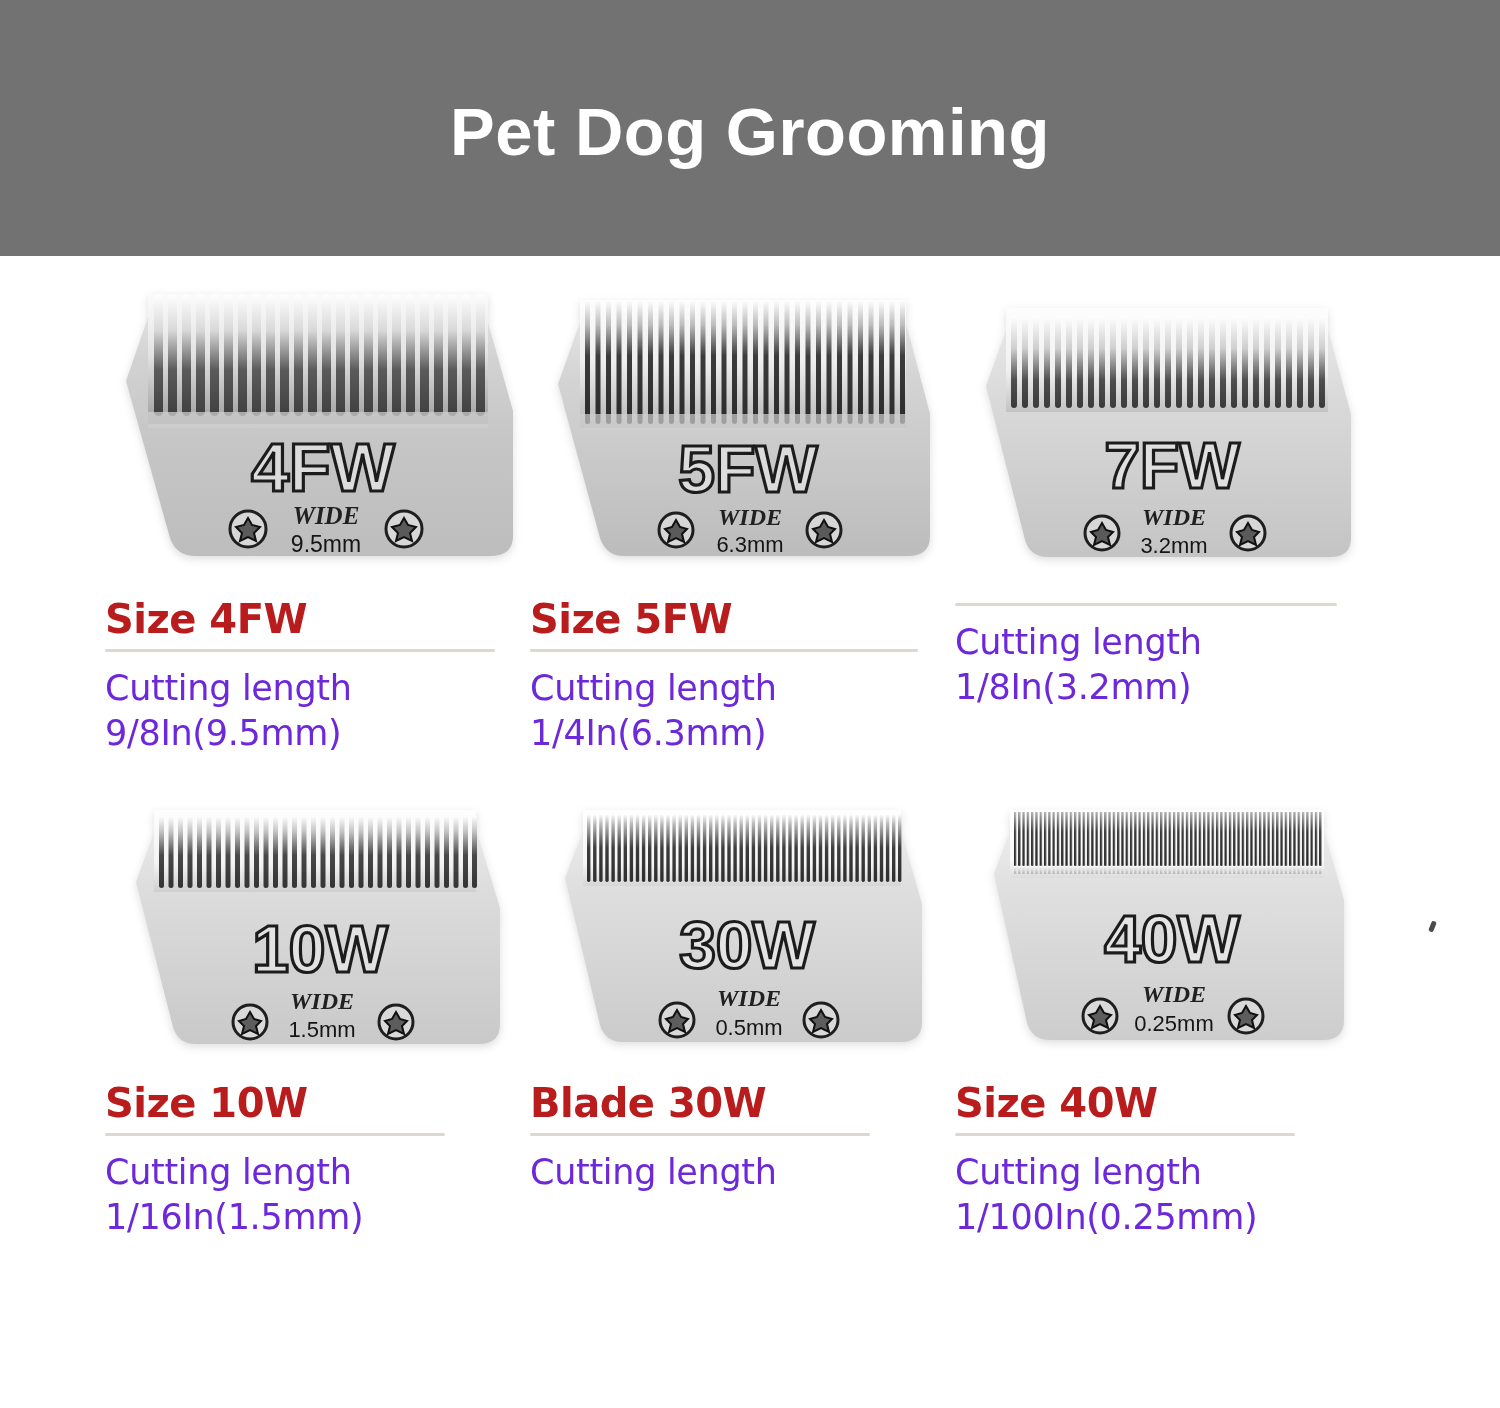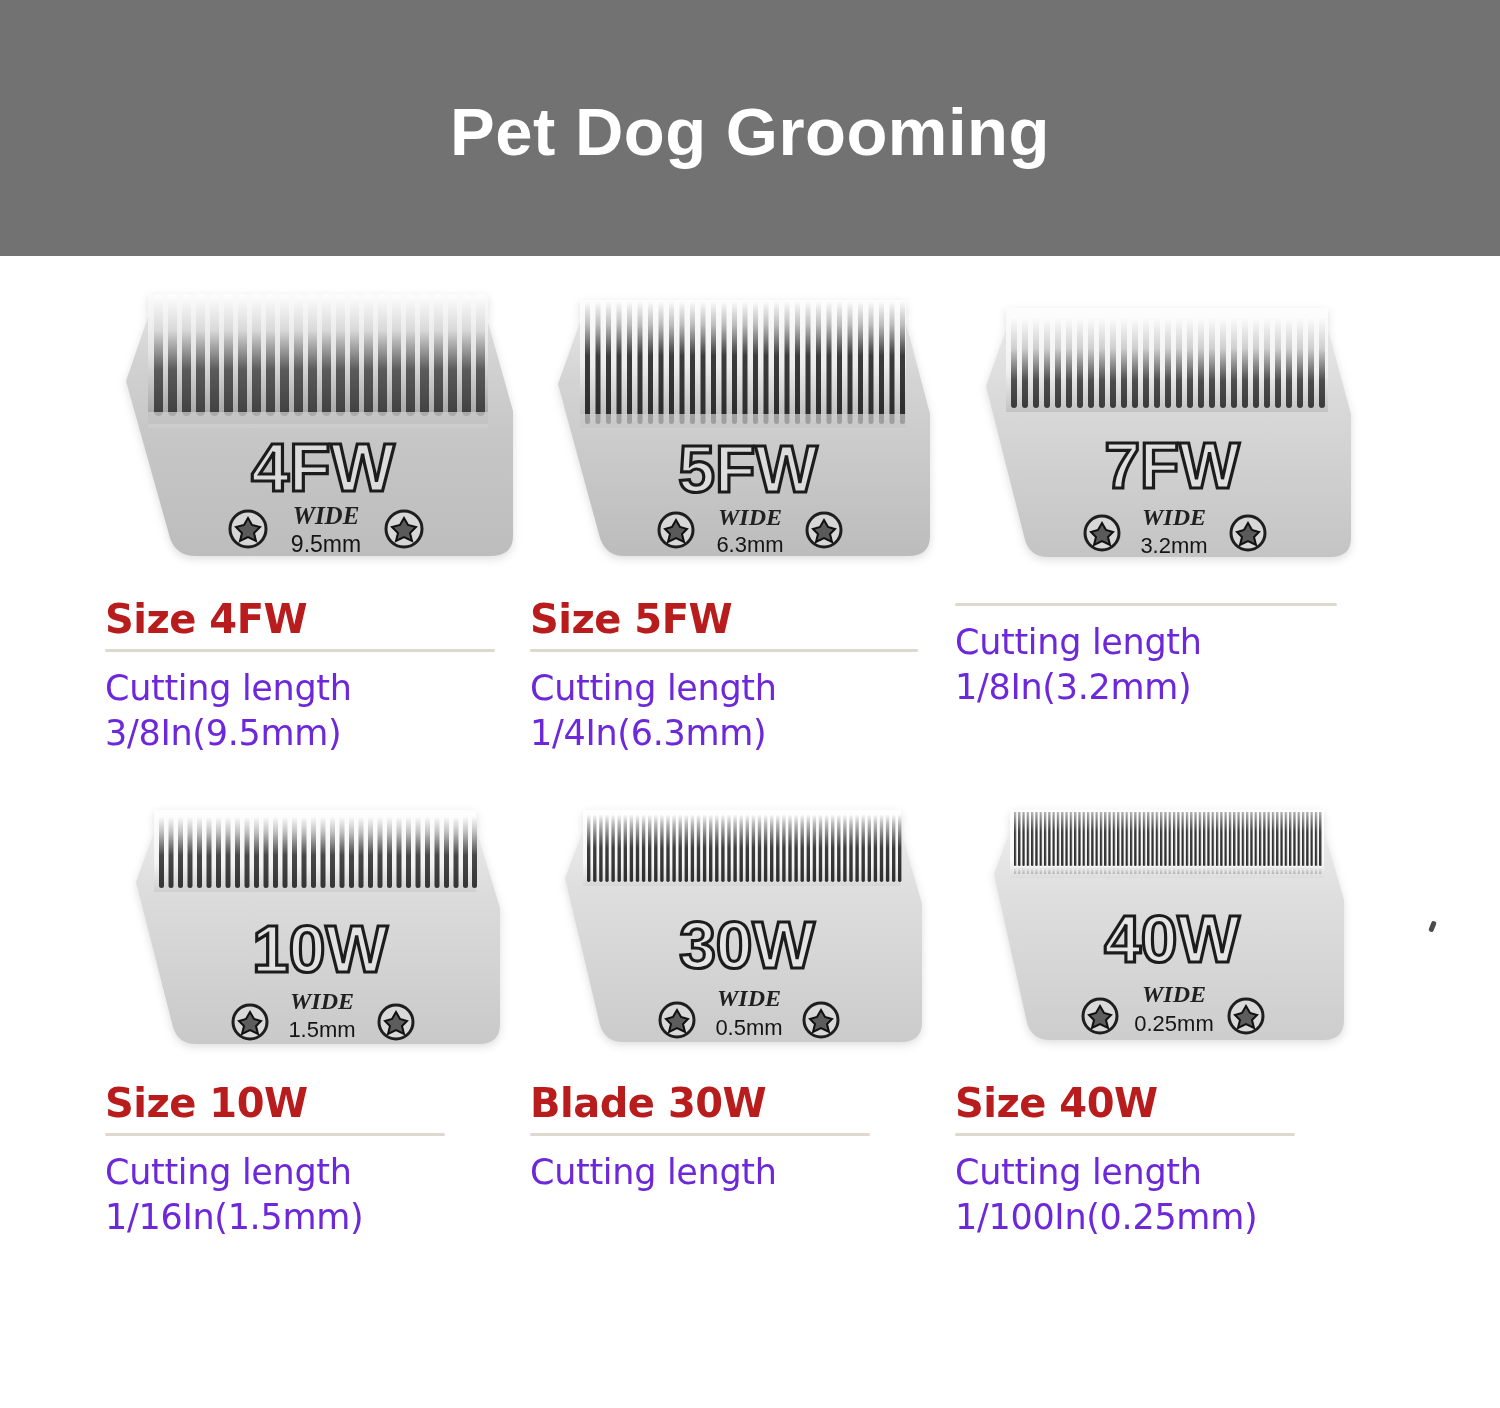--- a/index.html
+++ b/index.html
@@ -185,21 +185,21 @@
             <path d="M286 232 l4 7 8 2 -6 6 2 8 -8 -4 -8 4 2 -8 -6 -6 8 -2 Z" fill="#5a5a5a" stroke="#101010" stroke-width="2"></path>
           </g>
           <text x="208" y="238" text-anchor="middle" font-family="Liberation Serif, serif" font-style="italic" font-size="25" font-weight="bold" fill="#202020">WIDE</text>
           <text x="208" y="266" text-anchor="middle" font-family="Liberation Sans, sans-serif" font-size="23" fill="#151515">9.5mm</text>
         </svg>
       </div>
       <div class="label-block">
         <div class="size-title">Size 4FW</div>
         <div class="rule rule-w1"></div>
         <div class="cut-text">Cutting length</div>
-        <div class="cut-text" style="margin-top:0">3/8In(9.5mm)</div>
+        <div class="cut-text" style="margin-top:0">9/8In(9.5mm)</div>
       </div>
     </div>
 
     <div class="cell">
       <div class="blade-wrap">
         <svg class="blade" width="382" height="288" viewBox="0 0 382 288">
           <defs>
             <linearGradient id="bodyB" x1="0" y1="0" x2="0" y2="1">
               <stop offset="0" stop-color="#eaeaea"></stop>
                 <stop offset="0.3" stop-color="#d4d4d4"></stop>

